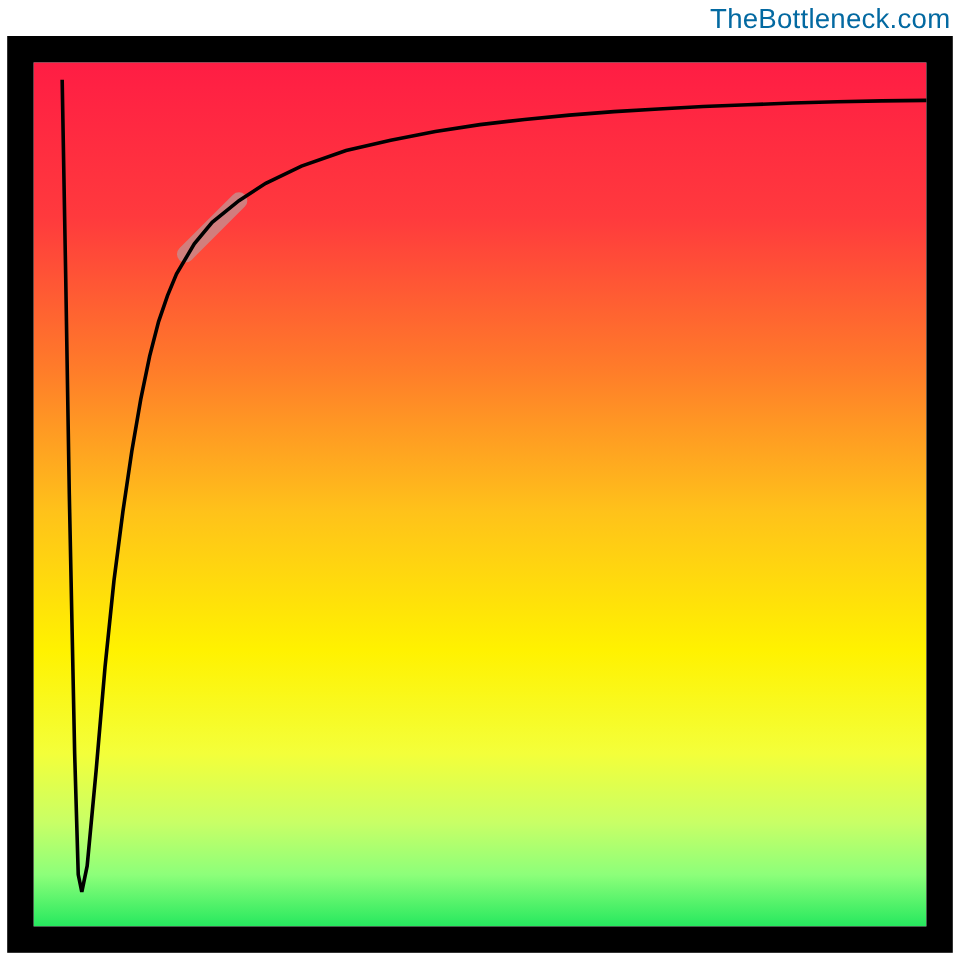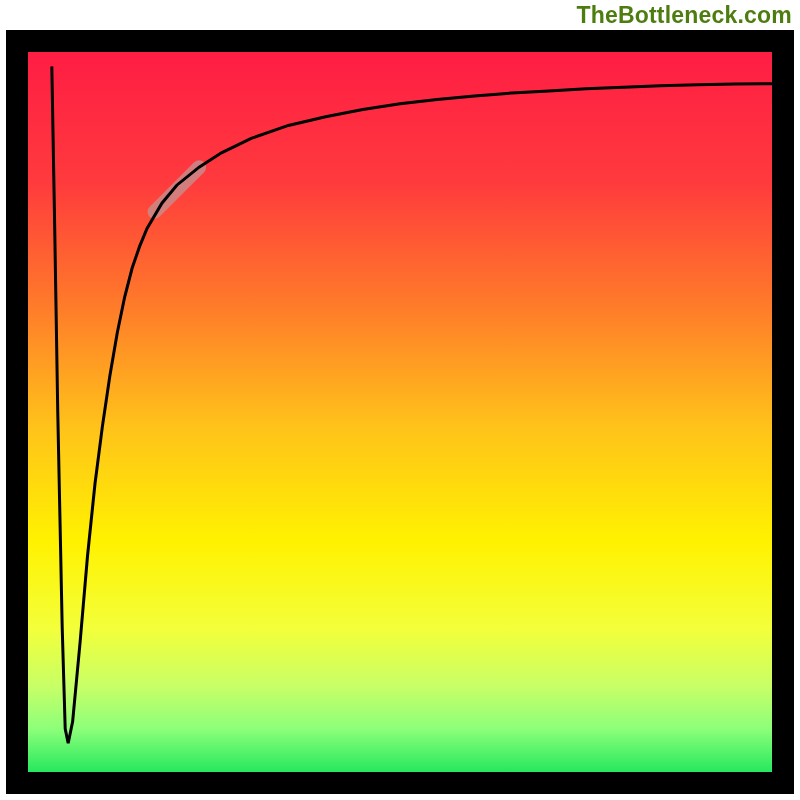--- a/index.html
+++ b/index.html
@@ -14,24 +14,23 @@
     position: relative;
     width: 800px;
     height: 800px;
   }
   .watermark {
     position: absolute;
     top: 2px;
     right: 8px;
     font-family: Arial, Helvetica, sans-serif;
     font-size: 23px;
-    color: #4d7c0f;
+    color: #0369a1;
     letter-spacing: 0.2px;
     user-select: none;
-    font-weight: bold;
   }
   svg {
     display: block;
   }
 </style>
 </head>
 <body>
 
 <div class="stage">
   <div class="watermark">TheBottleneck.com</div>

